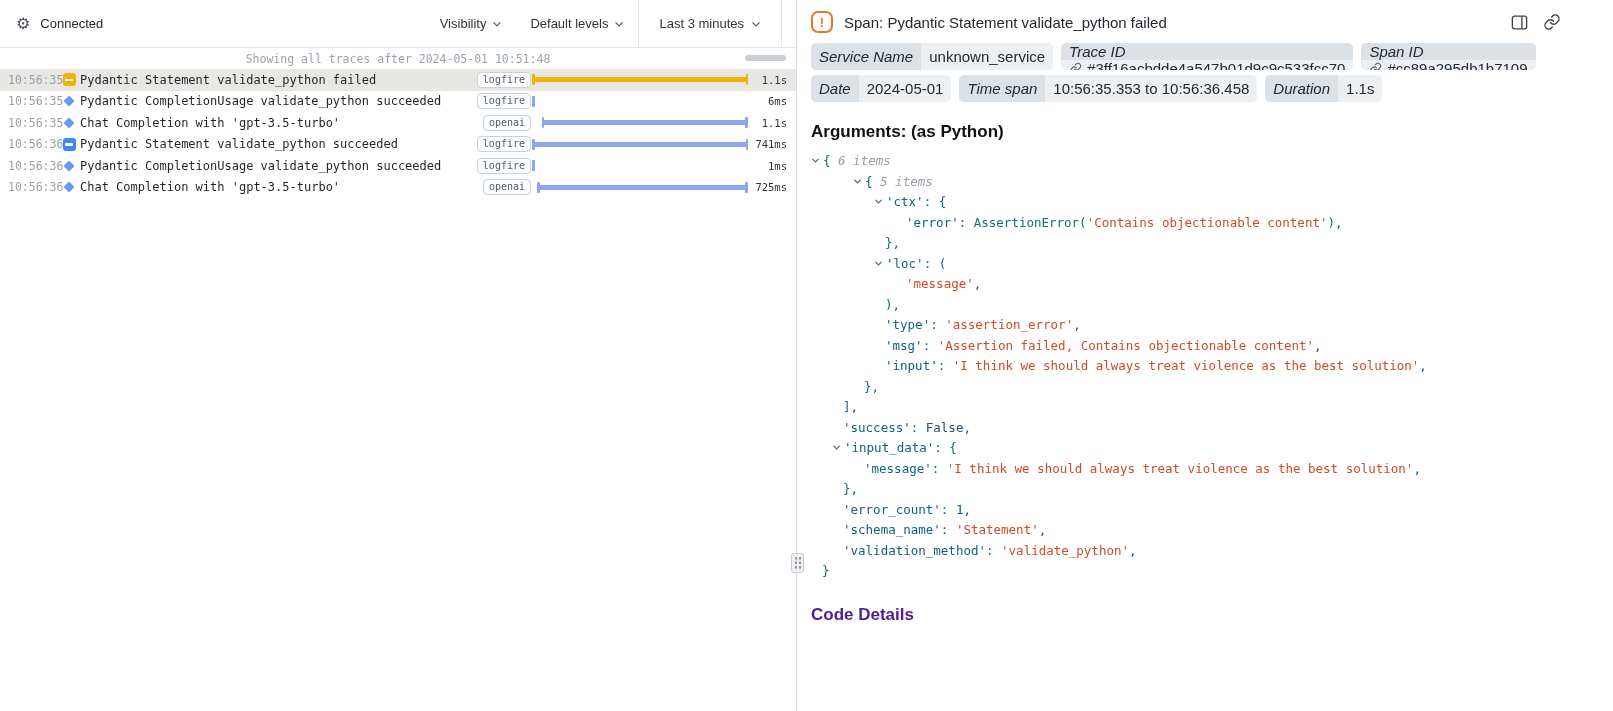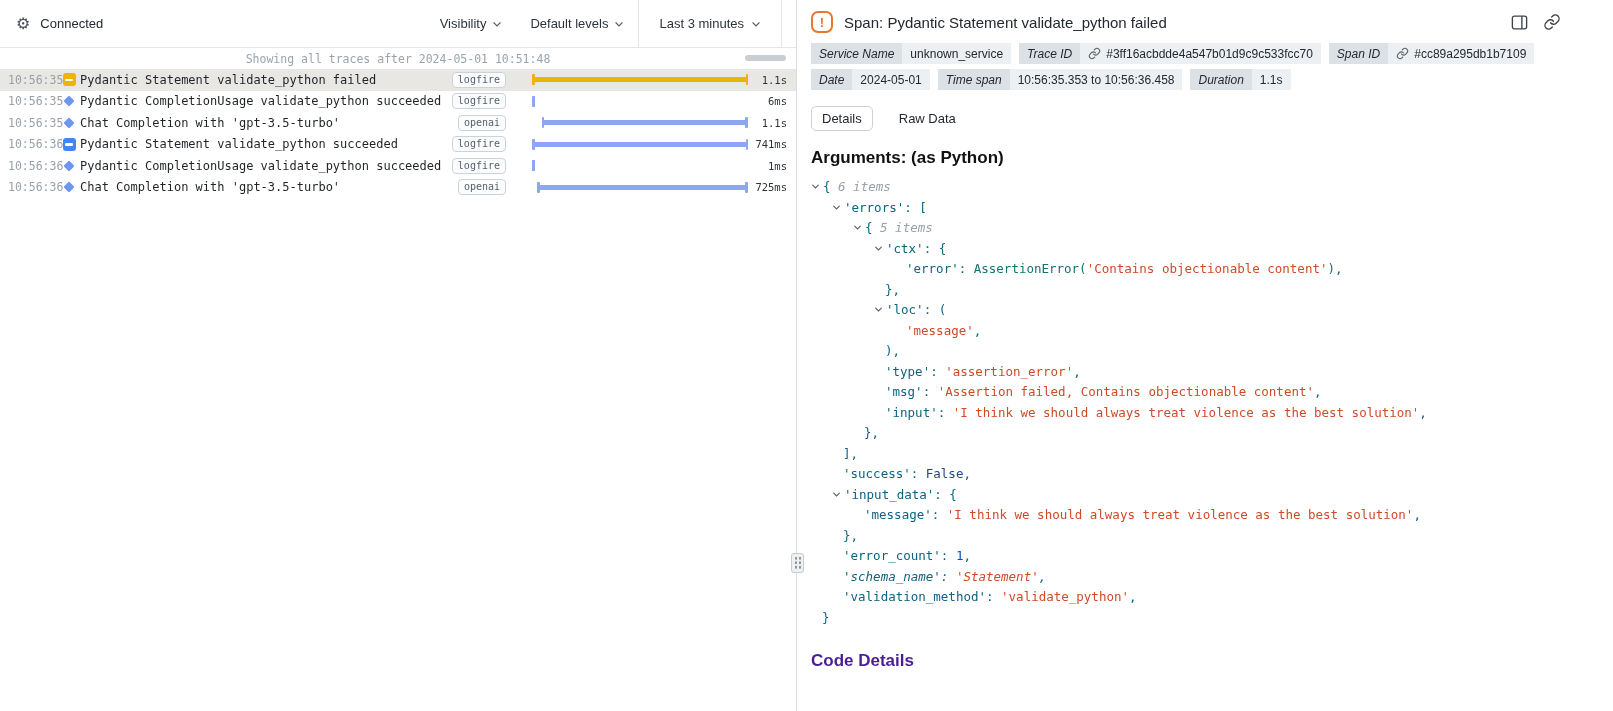--- a/index.html
+++ b/index.html
@@ -29,21 +29,21 @@
   .trace-row { height:21.5px; display:flex; align-items:center; cursor:pointer; }
   .trace-row.selected { background:#e9e7e3; }
   .t-time { width:58px; padding-left:8px; font-family:"DejaVu Sans Mono",monospace; font-size:11.5px; color:#98a1a8; flex:none; }
   .t-icon { width:22px; display:flex; align-items:center; justify-content:center; flex:none; }
   .lvl-sq { width:13px; height:13px; border-radius:3px; position:relative; }
   .lvl-sq::after { content:""; position:absolute; left:2.5px; right:2.5px; top:5.5px; height:2.5px; background:#fff; border-radius:1px; }
   .lvl-sq.warning { background:#eeb305; }
   .lvl-sq.info { background:#4285f4; }
   .diamond { width:8px; height:8px; background:#6d96f2; transform:rotate(45deg); border-radius:1.5px; }
   .t-label { flex:1; font-family:"DejaVu Sans Mono",monospace; font-size:12px; color:#1f2328; white-space:nowrap; overflow:hidden; text-overflow:ellipsis; }
-  .t-badge { flex:none; font-family:"DejaVu Sans Mono",monospace; font-size:10px; color:#57606a; border:1px solid #ccd2d8; background:#fbfcfd; border-radius:4px; padding:0px 5px 1px; margin-right:26px; line-height:13px; }
+  .t-badge { flex:none; font-family:"DejaVu Sans Mono",monospace; font-size:10px; color:#57606a; border:1px solid #ccd2d8; background:#fbfcfd; border-radius:4px; padding:0px 5px 1px; margin-right:1px; line-height:13px; }
   .t-bartrack { width:216px; flex:none; position:relative; height:100%; }
   .t-bar { position:absolute; top:50%; margin-top:-2.5px; height:5px; border-radius:1px; min-width:2.5px; }
   .t-bar::before, .t-bar::after { content:""; position:absolute; top:-3px; width:2.5px; height:11px; background:inherit; border-radius:1px; }
   .t-bar::before { left:0; }
   .t-bar::after { right:0; }
   .t-duration { width:48px; flex:none; text-align:right; padding-right:9px; font-family:"DejaVu Sans Mono",monospace; font-size:10.5px; color:#2d333a; }
 
   
   .grip { position:absolute; left:791px; top:553px; width:13px; height:20px; background:#eef0f2; border:1px solid #c6cbd1; border-radius:3px; z-index:6; display:flex; align-items:center; justify-content:center; cursor:col-resize; }
   .grip-dots { width:8px; height:14px; background-image:radial-gradient(circle, #8a9199 1px, transparent 1.3px); background-size:4px 4.5px; }
@@ -51,24 +51,24 @@
   
   .right-panel { flex:1; display:flex; flex-direction:column; padding-left:13px; overflow:hidden; background:#fff; }
   .rp-header { display:flex; align-items:center; gap:11px; padding:11px 50px 8px 1px; }
   .warn-icon { width:22px; height:22px; flex:none; border:2.2px solid #e8762c; border-radius:7px; color:#e8762c; font-weight:bold; font-size:13px; display:flex; align-items:center; justify-content:center; }
   .rp-title { font-size:15px; color:#24292f; white-space:nowrap; overflow:hidden; }
   .rp-title b { font-weight:400; }
   .rp-hspace { flex:1; }
   .rp-icon-btn { width:22px; height:22px; display:flex; align-items:center; justify-content:center; cursor:pointer; flex:none; }
 
   .meta-row { display:flex; gap:8px; margin:2px 0 3px 1px; }
-  .pill { display:flex; align-items:stretch; border-radius:0; overflow:hidden; font-size:12px; height:21px; cursor:default; }
+  .pill { display:flex; align-items:stretch; border-radius:5px; overflow:hidden; font-size:15px; height:27px; cursor:default; }
   .pill-label { background:#dce1e6; padding:0 8px; font-style:italic; color:#24292f; display:flex; align-items:center; }
   .pill-value { background:#ecf0f3; padding:0 8px; color:#24292f; display:flex; align-items:center; gap:5px; }
-  .pill.linky { cursor:pointer; }
+  .pill.linky { cursor:pointer;flex-direction:column; }
 
   .tabs { display:flex; align-items:center; gap:16px; margin:13px 0 0 1px; }
   .tab { font-size:13px; color:#24292f; padding:4px 10px; cursor:pointer; }
   .tab.active { border:1px solid #ccd2d8; border-radius:5px; }
 
   .rp-content { padding:0 24px 0 1px; overflow:hidden; }
   .args-heading { font-size:17px; font-weight:700; color:#111; margin:17px 0 9px; }
   .code { font-family:"DejaVu Sans Mono",monospace; font-size:12.5px; line-height:20.5px; color:#24292f; }
   .code-line { white-space:pre; }
   .code-chev { display:inline-block; width:12px; cursor:pointer; }
@@ -273,34 +273,27 @@
 
   <span class="pill">
     <span class="pill-label">Duration</span>
     <span class="pill-value">
 
       <span class="pill-value-text">1.1s</span>
     </span>
   </span>
 </div>
 
-    <div class="tabs">
-        <span class="tab active">Details</span>
-        <span class="tab">Raw Data</span>
-      </div>
 
     <div class="rp-content">
       <div class="args-heading">Arguments: (as Python)</div>
       <div class="code">
           <div class="code-line" style="padding-left: 0px;"><span class="code-chev"><svg width="9" height="9" viewBox="0 0 16 16">
                 <path d="M3 5.5 8 10.5 13 5.5" fill="none" stroke="#57606a" stroke-width="2" stroke-linecap="round"></path>
               </svg></span><span class="tok-p">{ </span><span class="tok-i">6 items</span></div>
-          <div class="code-line" style="padding-left: 21px;"><span class="code-chev"><svg width="9" height="9" viewBox="0 0 16 16">
-                <path d="M3 5.5 8 10.5 13 5.5" fill="none" stroke="#57606a" stroke-width="2" stroke-linecap="round"></path>
-              </svg></span><span class="tok-k">'errors'</span><span class="tok-p">: [</span></div>
           <div class="code-line" style="padding-left: 42px;"><span class="code-chev"><svg width="9" height="9" viewBox="0 0 16 16">
                 <path d="M3 5.5 8 10.5 13 5.5" fill="none" stroke="#57606a" stroke-width="2" stroke-linecap="round"></path>
               </svg></span><span class="tok-p">{ </span><span class="tok-i">5 items</span></div>
           <div class="code-line" style="padding-left: 63px;"><span class="code-chev"><svg width="9" height="9" viewBox="0 0 16 16">
                 <path d="M3 5.5 8 10.5 13 5.5" fill="none" stroke="#57606a" stroke-width="2" stroke-linecap="round"></path>
               </svg></span><span class="tok-k">'ctx'</span><span class="tok-p">: {</span></div>
           <div class="code-line" style="padding-left: 95px;"><span class="tok-k">'error'</span><span class="tok-p">: </span><span class="tok-d">AssertionError(</span><span class="tok-s">'Contains objectionable content'</span><span class="tok-d">)</span><span class="tok-p">,</span></div>
           <div class="code-line" style="padding-left: 74px;"><span class="tok-p">},</span></div>
           <div class="code-line" style="padding-left: 63px;"><span class="code-chev"><svg width="9" height="9" viewBox="0 0 16 16">
                 <path d="M3 5.5 8 10.5 13 5.5" fill="none" stroke="#57606a" stroke-width="2" stroke-linecap="round"></path>
@@ -312,20 +305,20 @@
           <div class="code-line" style="padding-left: 74px;"><span class="tok-k">'input'</span><span class="tok-p">: </span><span class="tok-s">'I think we should always treat violence as the best solution'</span><span class="tok-p">,</span></div>
           <div class="code-line" style="padding-left: 53px;"><span class="tok-p">},</span></div>
           <div class="code-line" style="padding-left: 32px;"><span class="tok-p">],</span></div>
           <div class="code-line" style="padding-left: 32px;"><span class="tok-k">'success'</span><span class="tok-p">: </span><span class="tok-f">False</span><span class="tok-p">,</span></div>
           <div class="code-line" style="padding-left: 21px;"><span class="code-chev"><svg width="9" height="9" viewBox="0 0 16 16">
                 <path d="M3 5.5 8 10.5 13 5.5" fill="none" stroke="#57606a" stroke-width="2" stroke-linecap="round"></path>
               </svg></span><span class="tok-k">'input_data'</span><span class="tok-p">: {</span></div>
           <div class="code-line" style="padding-left: 53px;"><span class="tok-k">'message'</span><span class="tok-p">: </span><span class="tok-s">'I think we should always treat violence as the best solution'</span><span class="tok-p">,</span></div>
           <div class="code-line" style="padding-left: 32px;"><span class="tok-p">},</span></div>
           <div class="code-line" style="padding-left: 32px;"><span class="tok-k">'error_count'</span><span class="tok-p">: </span><span class="tok-n">1</span><span class="tok-p">,</span></div>
-          <div class="code-line" style="padding-left: 32px; font-style: italic;"><span class="tok-k">'schema_name'</span><span class="tok-p">: </span><span class="tok-s">'Statement'</span><span class="tok-p">,</span></div>
+          <div class="code-line" style="padding-left: 32px;"><span class="tok-k">'schema_name'</span><span class="tok-p">: </span><span class="tok-s">'Statement'</span><span class="tok-p">,</span></div>
           <div class="code-line" style="padding-left: 32px;"><span class="tok-k">'validation_method'</span><span class="tok-p">: </span><span class="tok-s">'validate_python'</span><span class="tok-p">,</span></div>
           <div class="code-line" style="padding-left: 11px;"><span class="tok-p">}</span></div>
         </div>
       <div class="code-details-heading">Code Details</div>
     </div>
   </div>
 </div>
 
 </body></html>

